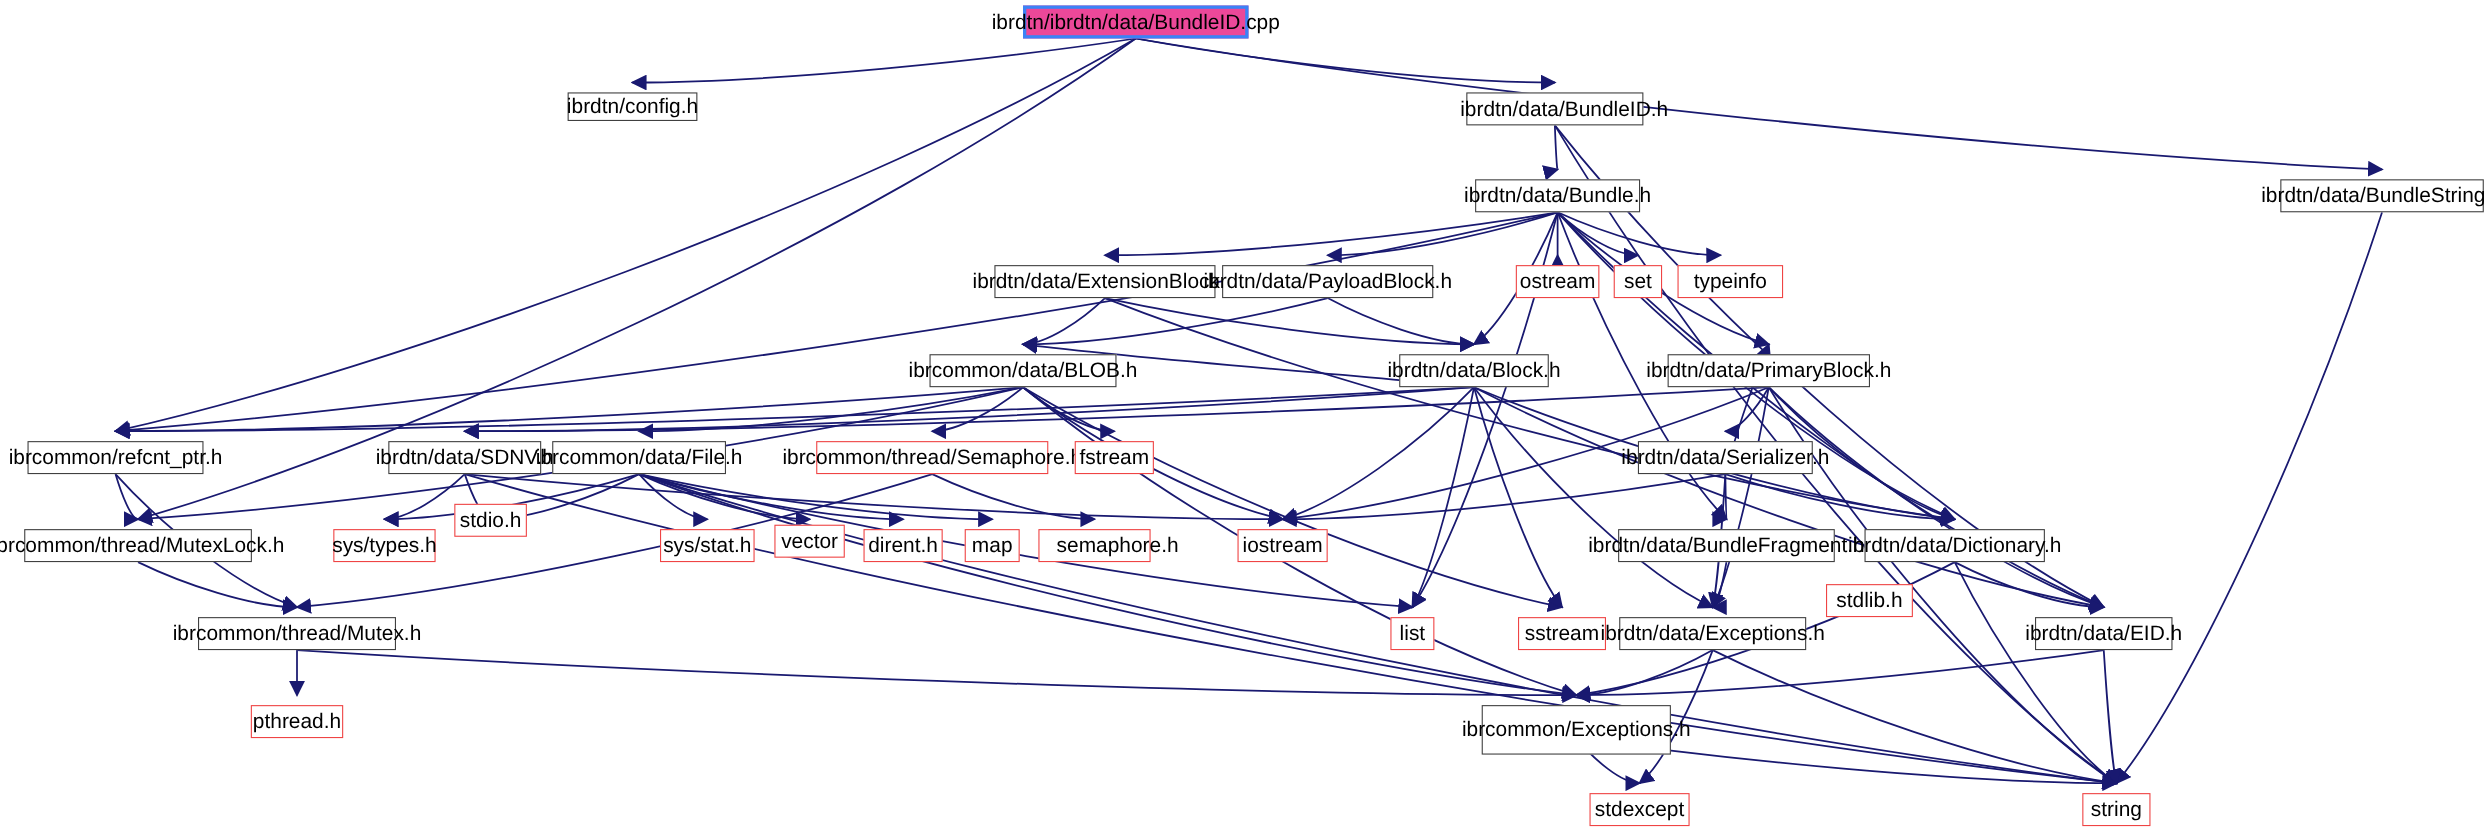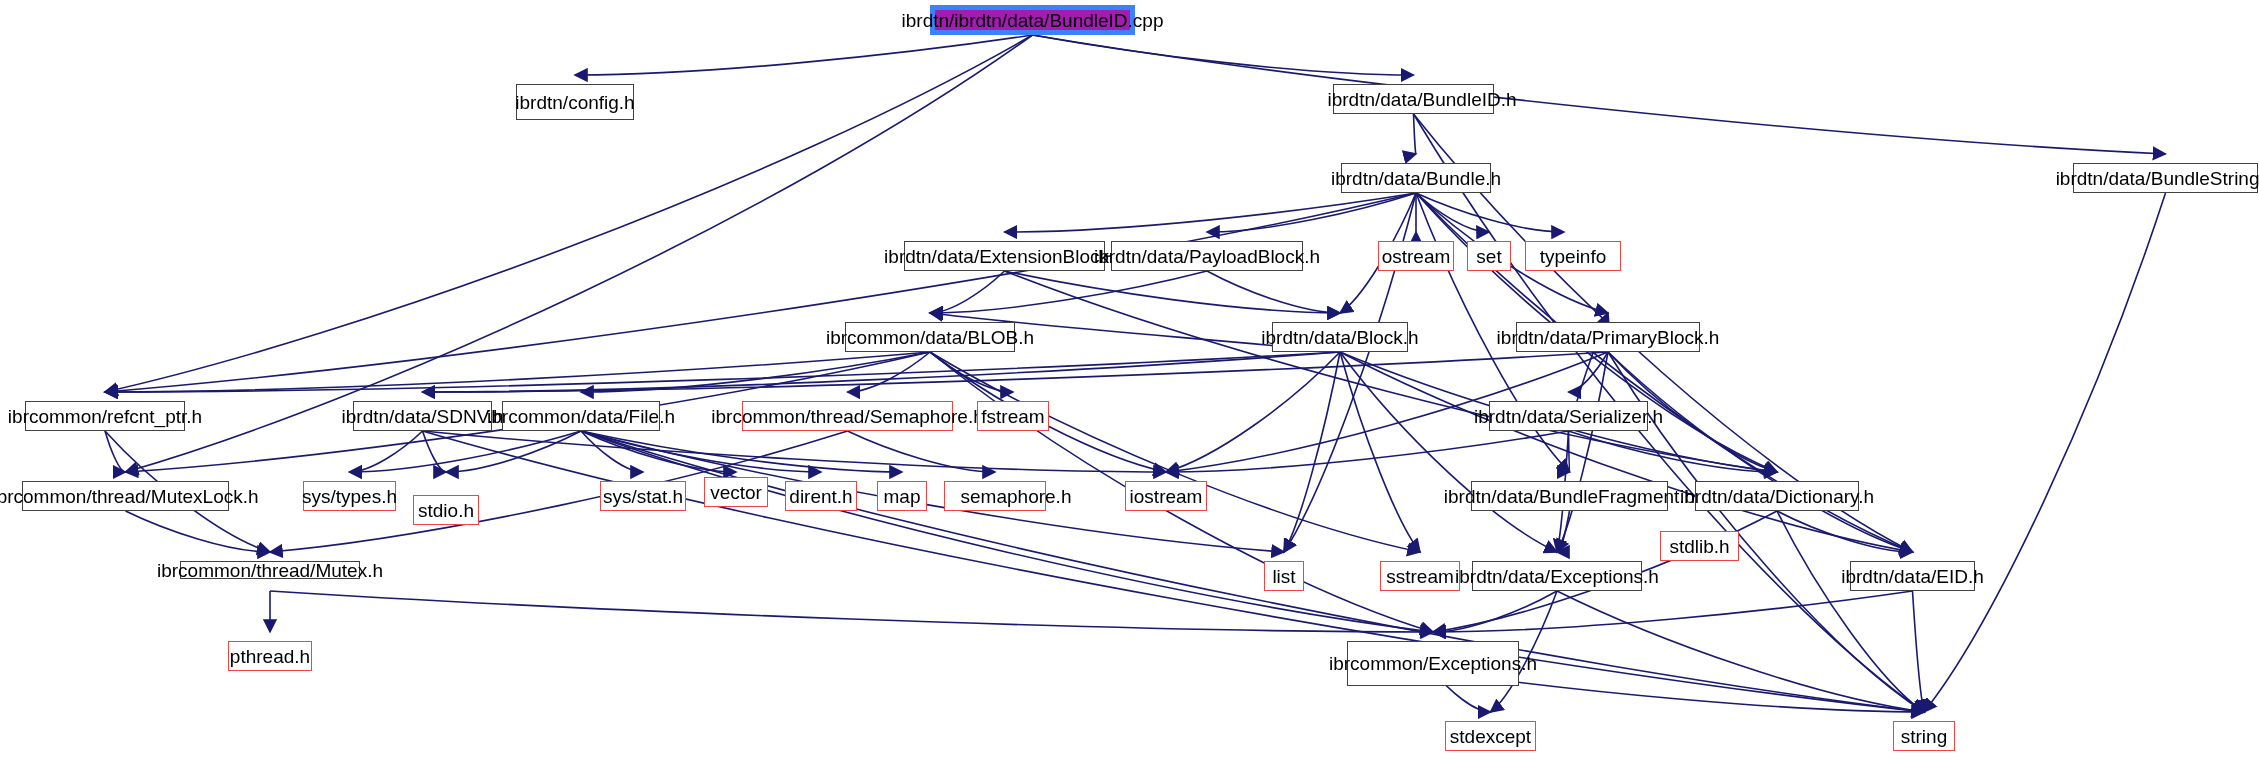--- a/index.html
+++ b/index.html
@@ -4,21 +4,21 @@
 <style>
   html,body{margin:0;padding:0;background:#ffffff;}
   #canvas{position:relative;width:2259px;height:763px;background:#ffffff;
           font-family:"Liberation Sans","DejaVu Sans",sans-serif;}
   svg#edges{position:absolute;left:0;top:0;width:2259px;height:763px;}
   .node{position:absolute;box-sizing:border-box;display:flex;align-items:center;
         justify-content:center;white-space:nowrap;background:#ffffff;
         font-size:19px;color:#000000;line-height:1;}
   .node.sys{border:1px solid #ef4444;}
   .node.proj{border:1px solid #404040;}
-  .node.root{border:5px solid #3b82f6;background:#a21caf;}
+  .node.root{border:3px solid #3b82f6;background:#ec4899;}
 </style>
 </head>
 <body>
 
 <div id="canvas">
   <svg id="edges" viewBox="0 0 2259 763" preserveAspectRatio="none">
     <defs>
       <marker id="ah" markerWidth="9" markerHeight="9" refX="8" refY="4.5" orient="auto" markerUnits="strokeWidth">
         <path d="M0,0 L9,4.5 L0,9 z" fill="#191970"></path>
       </marker>
@@ -107,50 +107,50 @@
         <path d="M1557,591 C1538.0475,643 1509.4525,697.6 1490.5,712" marker-end="url(#ah)"></path>
         <path d="M1557,591 C1661.595,643 1819.405,697.6 1924,712" marker-end="url(#ah)"></path>
         <path d="M1912.5,591 C1915.7775,643 1920.7225,697.6 1924,712" marker-end="url(#ah)"></path>
         <path d="M1912.5,591 C1775.8425,611 1569.6575,632 1433,632" marker-end="url(#ah)"></path>
         <path d="M1433,671 C1449.3875,691 1474.1125,712 1490.5,712" marker-end="url(#ah)"></path>
         <path d="M1433,671 C1572.935,691 1784.065,712 1924,712" marker-end="url(#ah)"></path>
       </g>
   </svg>
   <div id="node-layer">
       <div class="node root" style="left: 930px; top: 5px; width: 205px; height: 30px;">ibrdtn/ibrdtn/data/BundleID.cpp</div>
-      <div class="node proj" style="left: 516px; top: 84px; width: 118px; height: 36px;">ibrdtn/config.h</div>
+      <div class="node proj" style="left: 516px; top: 84px; width: 118px; height: 26px;">ibrdtn/config.h</div>
       <div class="node proj" style="left: 1333px; top: 84px; width: 161px; height: 30px; padding-left: 17px;">ibrdtn/data/BundleID.h</div>
       <div class="node proj" style="left: 2073px; top: 163px; width: 185px; height: 30px;">ibrdtn/data/BundleString.h</div>
       <div class="node proj" style="left: 1341px; top: 163px; width: 150px; height: 30px;">ibrdtn/data/Bundle.h</div>
       <div class="node proj" style="left: 904px; top: 241px; width: 201px; height: 30px;">ibrdtn/data/ExtensionBlock.h</div>
       <div class="node proj" style="left: 1111px; top: 241px; width: 192px; height: 30px;">ibrdtn/data/PayloadBlock.h</div>
       <div class="node sys" style="left: 1378px; top: 241px; width: 76px; height: 30px;">ostream</div>
       <div class="node sys" style="left: 1467px; top: 241px; width: 44px; height: 30px;">set</div>
       <div class="node sys" style="left: 1525px; top: 241px; width: 96px; height: 30px; text-align: right;">typeinfo</div>
       <div class="node proj" style="left: 845px; top: 322px; width: 170px; height: 30px;">ibrcommon/data/BLOB.h</div>
       <div class="node proj" style="left: 1272px; top: 322px; width: 136px; height: 30px;">ibrdtn/data/Block.h</div>
       <div class="node proj" style="left: 1516px; top: 322px; width: 184px; height: 30px;">ibrdtn/data/PrimaryBlock.h</div>
       <div class="node proj" style="left: 25px; top: 401px; width: 160px; height: 30px;">ibrcommon/refcnt_ptr.h</div>
       <div class="node proj" style="left: 353px; top: 401px; width: 139px; height: 30px;">ibrdtn/data/SDNV.h</div>
       <div class="node proj" style="left: 502px; top: 401px; width: 158px; height: 30px;">ibrcommon/data/File.h</div>
       <div class="node sys" style="left: 742px; top: 401px; width: 211px; height: 30px;">ibrcommon/thread/Semaphore.h</div>
       <div class="node sys" style="left: 977px; top: 401px; width: 72px; height: 30px;">fstream</div>
       <div class="node proj" style="left: 1489px; top: 401px; width: 159px; height: 30px;">ibrdtn/data/Serializer.h</div>
       <div class="node proj" style="left: 22px; top: 481px; width: 207px; height: 30px;">ibrcommon/thread/MutexLock.h</div>
       <div class="node sys" style="left: 303px; top: 481px; width: 93px; height: 30px;">sys/types.h</div>
-      <div class="node sys" style="left: 413px; top: 495px; width: 66px; height: 30px;">stdio.h</div>
+      <div class="node sys" style="left: 413px; top: 458px; width: 66px; height: 30px;">stdio.h</div>
       <div class="node sys" style="left: 600px; top: 481px; width: 86px; height: 30px;">sys/stat.h</div>
       <div class="node sys" style="left: 704px; top: 477px; width: 64px; height: 30px;">vector</div>
       <div class="node sys" style="left: 785px; top: 481px; width: 72px; height: 30px;">dirent.h</div>
       <div class="node sys" style="left: 877px; top: 481px; width: 50px; height: 30px;">map</div>
       <div class="node sys" style="left: 944px; top: 481px; width: 102px; height: 30px; padding-left: 42px;">semaphore.h</div>
       <div class="node sys" style="left: 1125px; top: 481px; width: 82px; height: 30px;">iostream</div>
       <div class="node proj" style="left: 1471px; top: 481px; width: 197px; height: 30px;">ibrdtn/data/BundleFragment.h</div>
       <div class="node proj" style="left: 1695px; top: 481px; width: 164px; height: 30px;">ibrdtn/data/Dictionary.h</div>
-      <div class="node proj" style="left: 180px; top: 561px; width: 180px; height: 18px;">ibrcommon/thread/Mutex.h</div>
+      <div class="node proj" style="left: 180px; top: 561px; width: 180px; height: 30px;">ibrcommon/thread/Mutex.h</div>
       <div class="node sys" style="left: 1264px; top: 561px; width: 40px; height: 30px;">list</div>
       <div class="node sys" style="left: 1380px; top: 561px; width: 80px; height: 30px;">sstream</div>
       <div class="node proj" style="left: 1472px; top: 561px; width: 170px; height: 30px;">ibrdtn/data/Exceptions.h</div>
       <div class="node sys" style="left: 1660px; top: 531px; width: 79px; height: 30px;">stdlib.h</div>
       <div class="node proj" style="left: 1850px; top: 561px; width: 125px; height: 30px;">ibrdtn/data/EID.h</div>
       <div class="node sys" style="left: 228px; top: 641px; width: 84px; height: 30px;">pthread.h</div>
       <div class="node proj" style="left: 1347px; top: 641px; width: 172px; height: 45px;">ibrcommon/Exceptions.h</div>
       <div class="node sys" style="left: 1445px; top: 721px; width: 91px; height: 30px;">stdexcept</div>
       <div class="node sys" style="left: 1893px; top: 721px; width: 62px; height: 30px;">string</div>
     </div>

